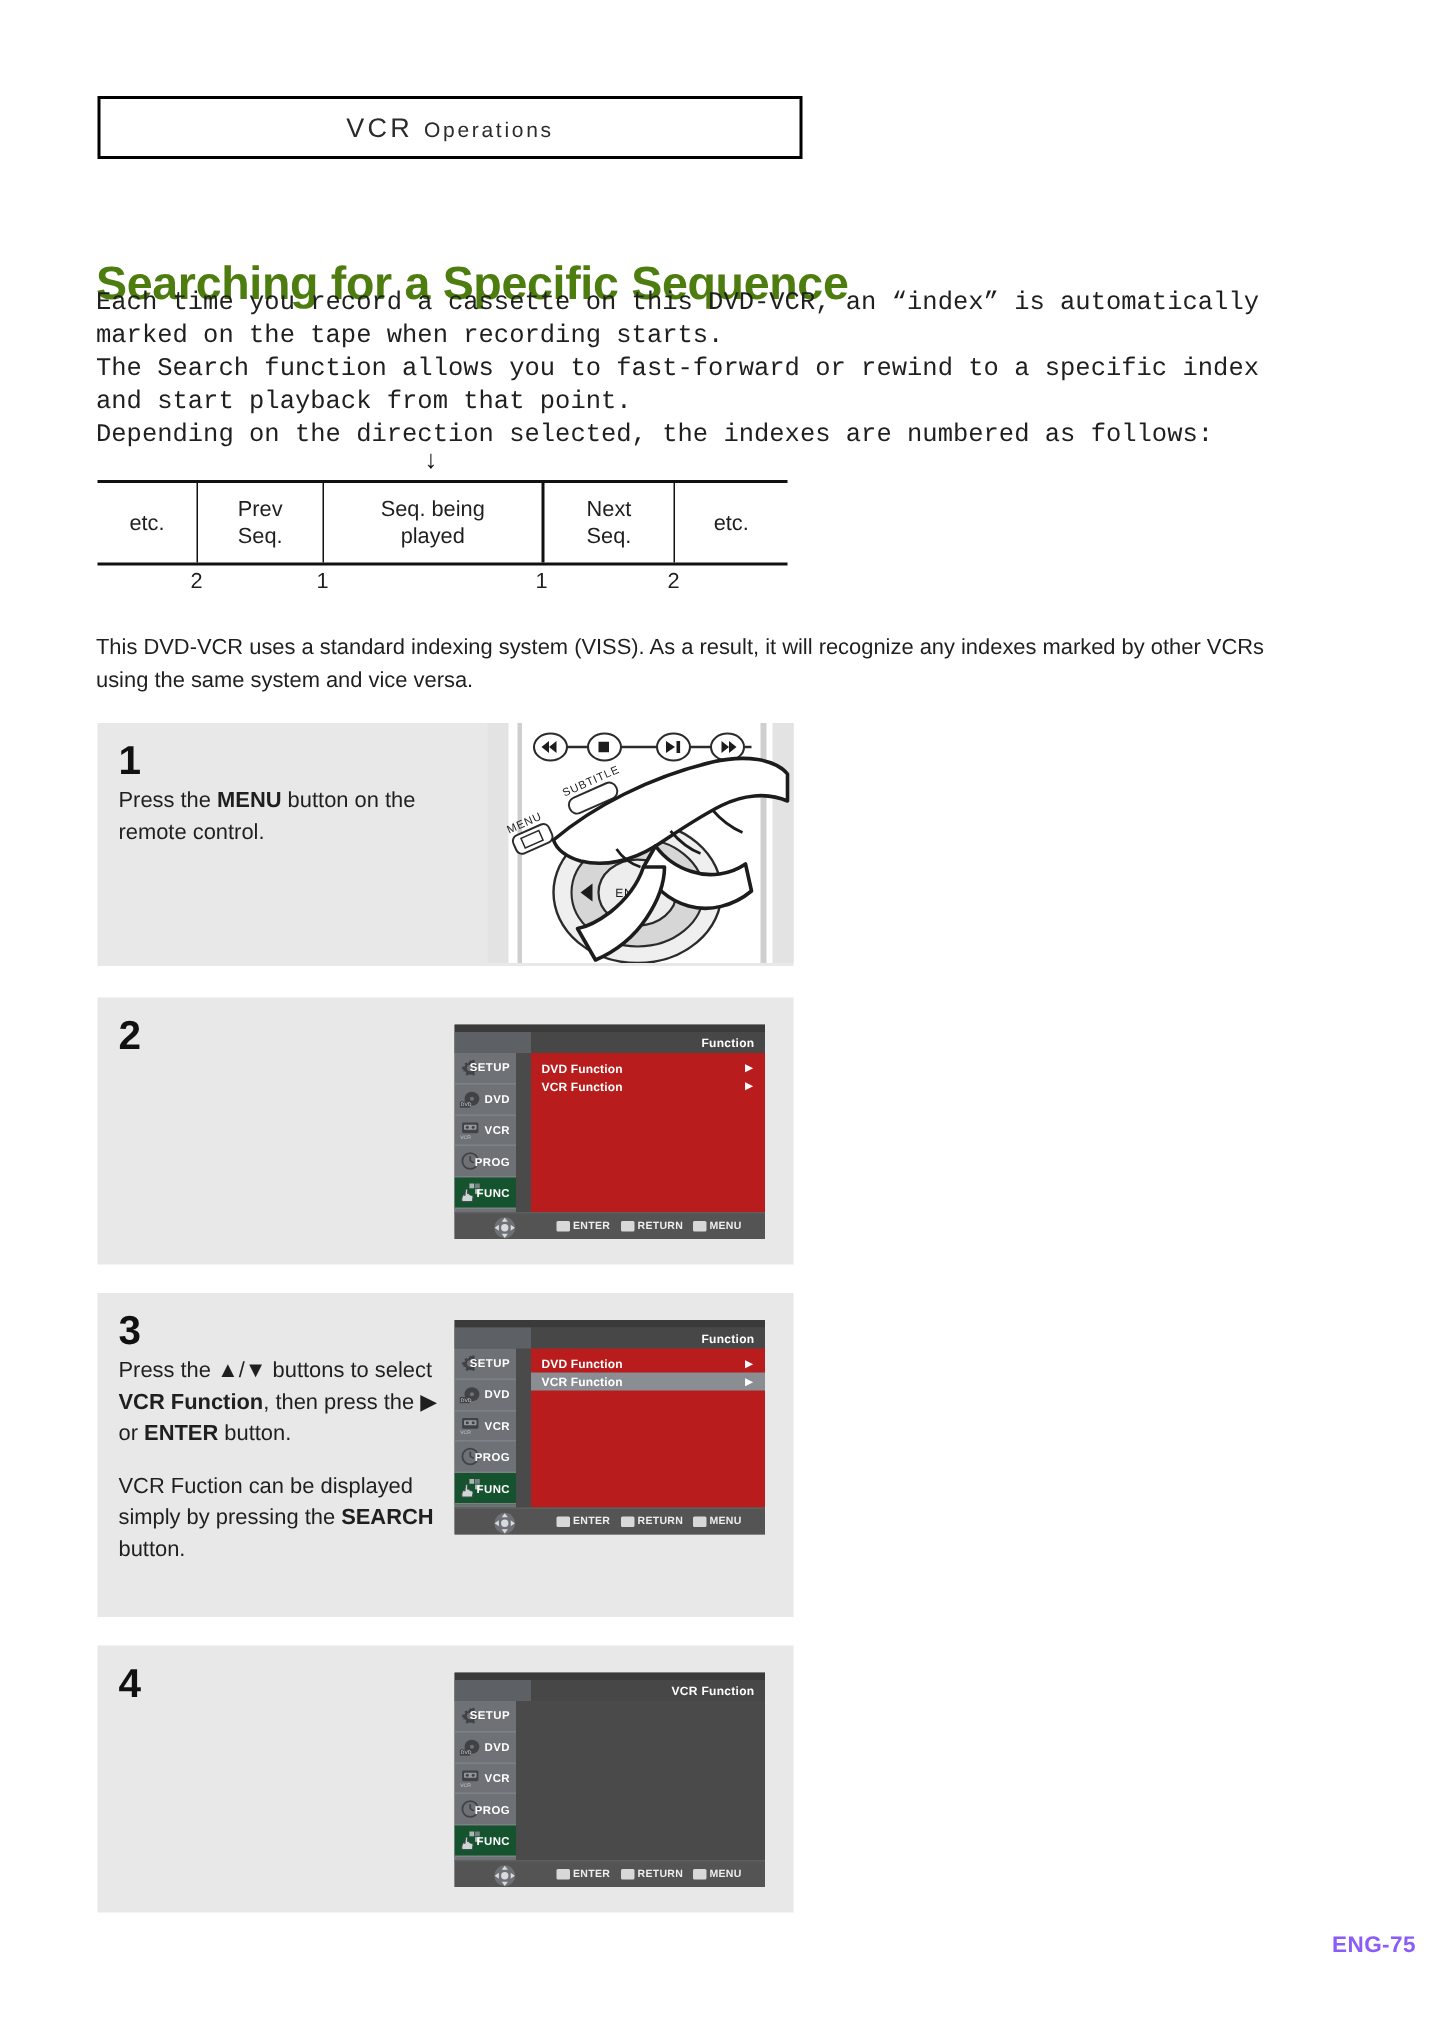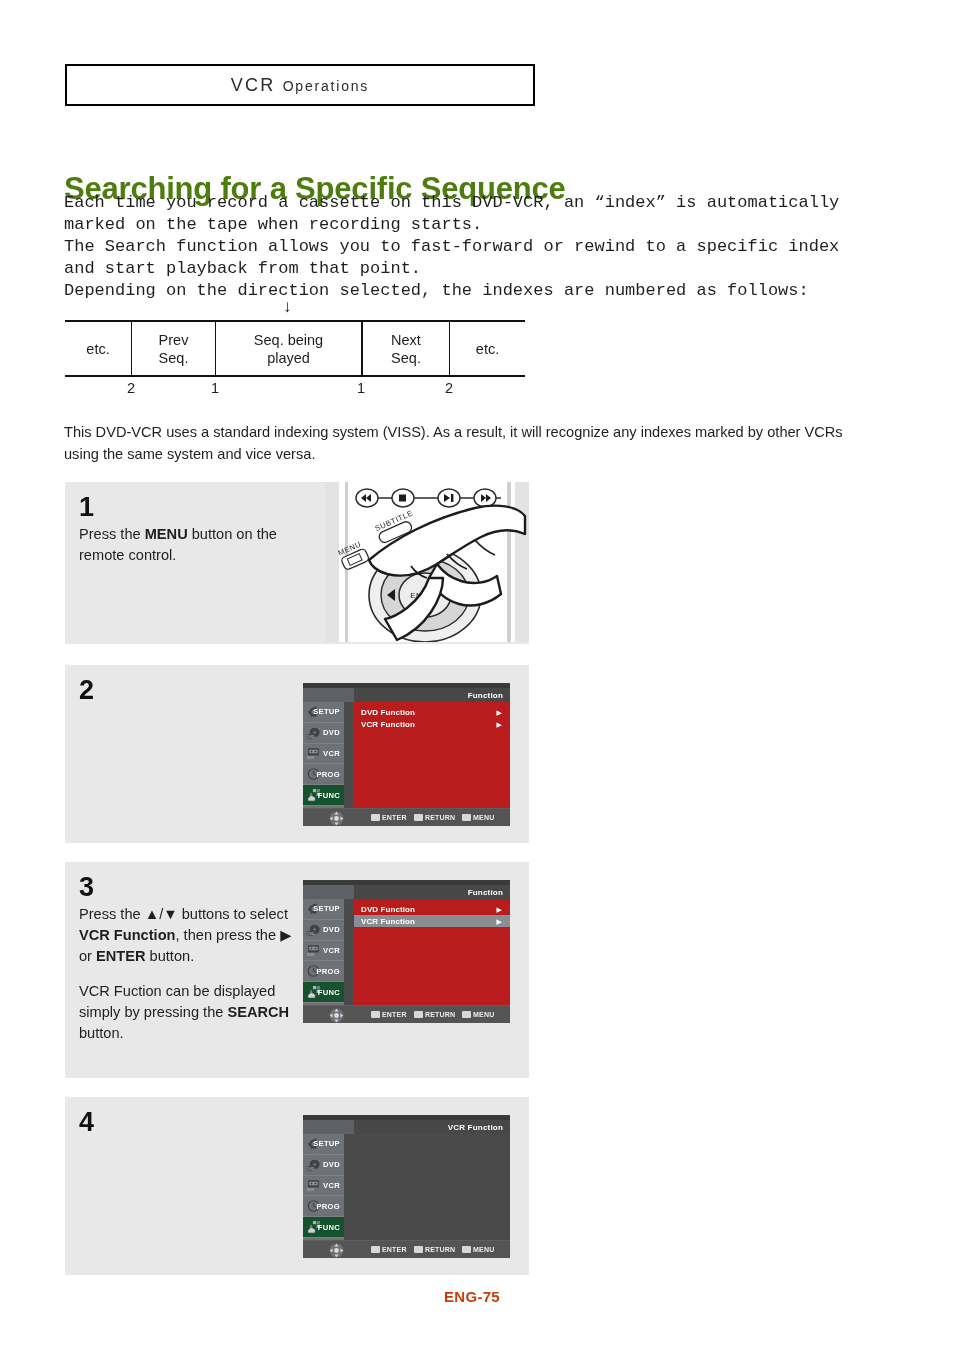--- a/index.html
+++ b/index.html
@@ -313,24 +313,24 @@
     color: #ededed;
     letter-spacing: 0.2px;
   }
 
   
   .footer {
     position: absolute;
     left: 0;
     top: 1288px;
     width: 944px;
-    text-align: center;
+    text-align: right;
     font-size: 15px;
     font-weight: bold;
-    color: #c2410c;
+    color: #8b5cf6;
     letter-spacing: 0.3px;
   }
 </style>
 </head>
 <body>
 
 <div class="runhead-box">
   <div class="runhead-text"><span>VCR</span> <span class="sc">Operations</span></div>
 </div>
 

